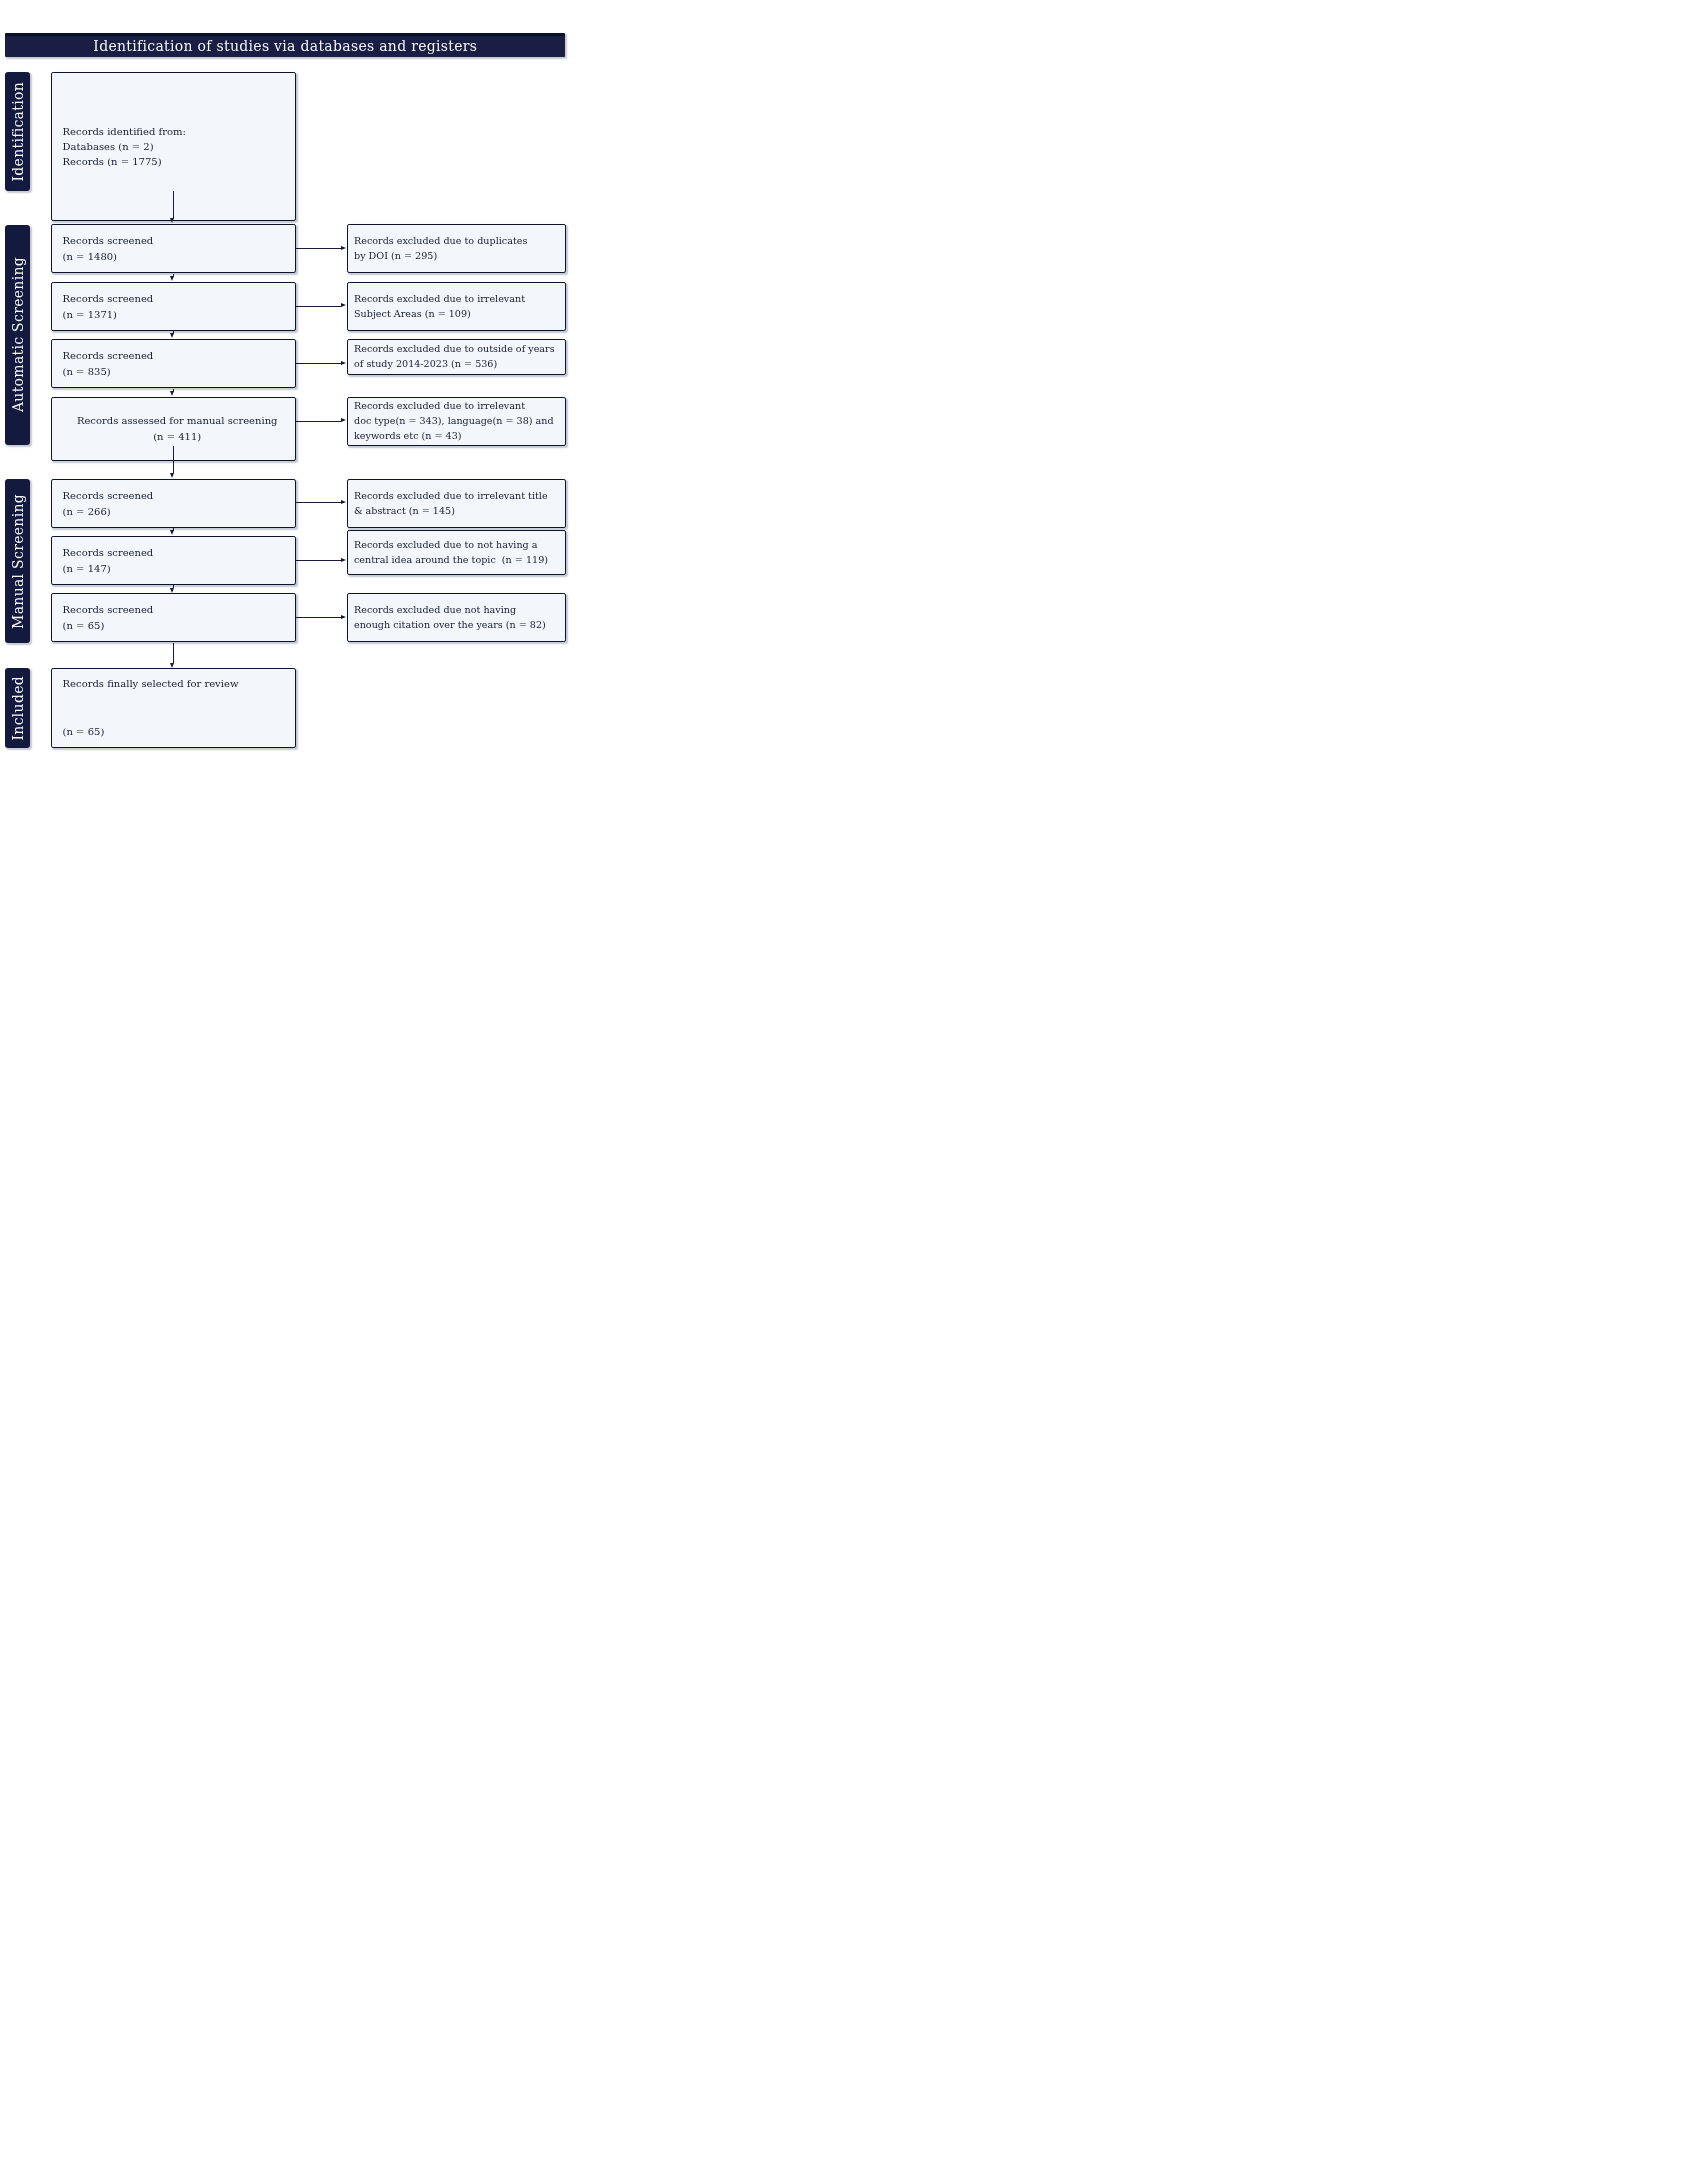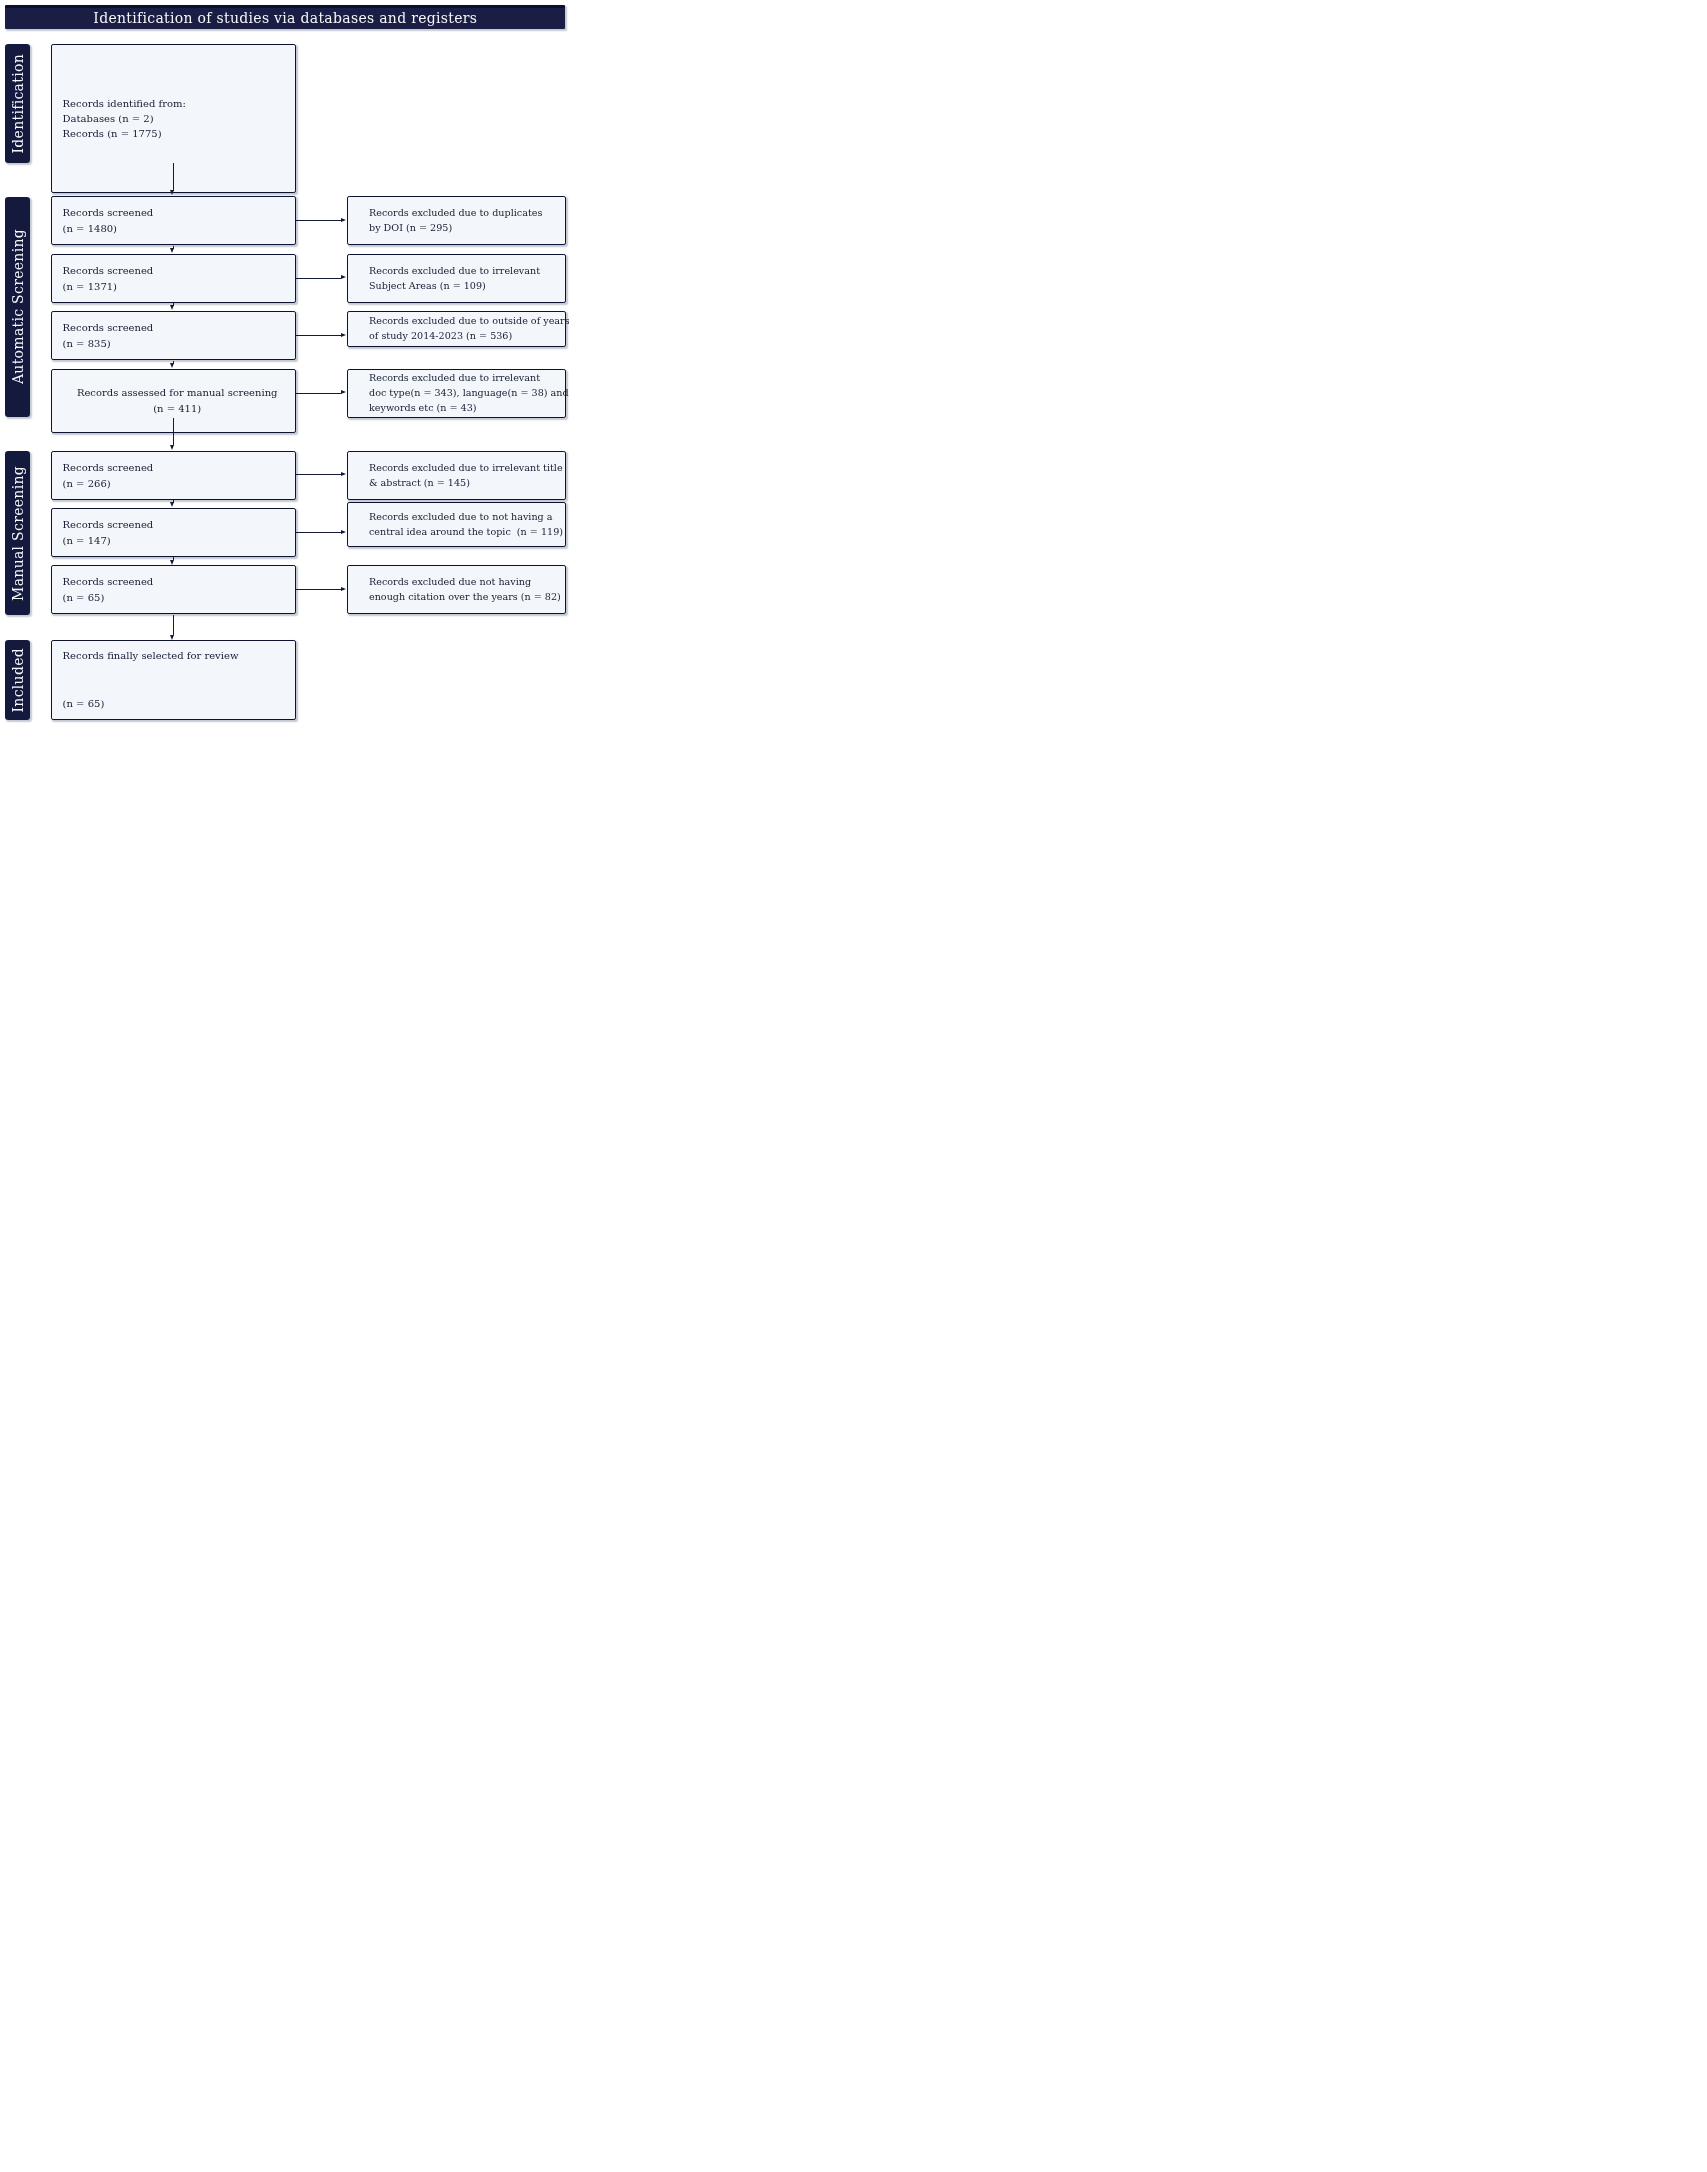--- a/index.html
+++ b/index.html
@@ -3,20 +3,21 @@
 <meta charset="utf-8">
 <style>
   html,body{margin:0;padding:0;background:#ffffff;}
   .canvas{
     position:relative;
     width:569px;height:724px;
     background:#ffffff;
     font-family:"DejaVu Serif","Liberation Serif",serif;
     color:#171c33;
     overflow:hidden;
+    margin-top:28px;
   }
   .titlebar{
     position:absolute;left:5.3px;top:4.8px;width:560px;height:21px;
     background:#1a1d44;
     border-top:3.7px solid #0a0f2b;
     border-radius:1.1px;
     display:flex;align-items:center;justify-content:center;
     box-shadow:1.1px 1.6px 1.6px rgba(110,120,140,.4);
   }
   .titlebar .t{
@@ -35,21 +36,21 @@
   .box{
     position:absolute;
     background:#f3f7fb;
     border:1.3px solid #0d1231;
     border-radius:2.1px;
     box-sizing:border-box;
     display:flex;flex-direction:column;justify-content:center;align-items:flex-start;
     box-shadow:1.6px 1.6px 1.6px rgba(120,130,150,.45);
   }
   .fbox{left:51px;width:245px;padding-left:10.6px;padding-right:3.2px;}
-  .xbox{left:347px;width:219px;padding-left:21px;padding-right:3.2px;}
+  .xbox{left:347px;width:219px;padding-left:6px;padding-right:3.2px;}
   .line{white-space:pre;font-size:10px;line-height:1.58;color:#171c33;}
   .xbox .line{font-size:9.6px;line-height:1.55;}
   .b1 .line{line-height:1.5;}
   
   .varrow{position:absolute;left:173px;width:0.9px;background:#151a38;}
   .vhead{
     position:absolute;left:170px;width:0;height:0;
     border-left:2.9px solid transparent;border-right:2.9px solid transparent;
     border-top:5.9px solid #151a38;
   }

